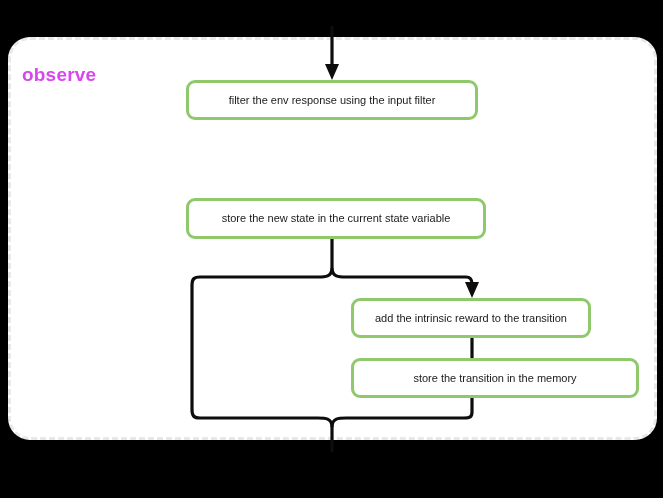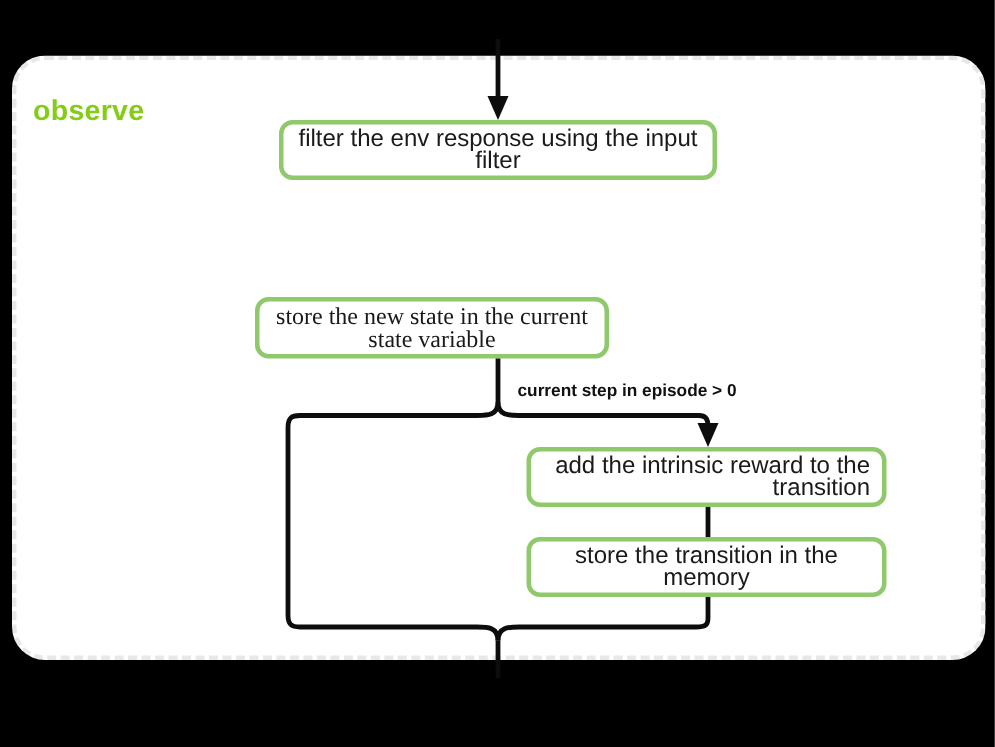--- a/index.html
+++ b/index.html
@@ -35,47 +35,47 @@
     border: 3px dashed #e8e8e8;
     border-radius: 22px;
   }
 
   .group-title {
     position: absolute;
     left: 22px;
     top: 64px;
     font-size: 19px;
     font-weight: bold;
-    color: #84cc16;
+    color: #d946ef;
     letter-spacing: 0.2px;
     white-space: nowrap;
   }
 
   
   .node {
     position: absolute;
     box-sizing: border-box;
     background: #ffffff;
     border: 3px solid #8fc96c;
     border-radius: 9px;
     display: flex;
     align-items: center;
     justify-content: center;
     text-align: center;
     color: #1a1a1a;
-    font-size: 16px;
+    font-size: 11px;
     line-height: 15px;
     padding: 1px 8px;
   }
 
   #node-filter        { left: 186px; top: 80px;  width: 292px; height: 40px; }
   #node-create        { left: 186px; top: 134px; width: 292px; height: 45px; }
-  #node-store-state   { left: 170px; top: 198px; width: 236px; height: 41px; font-family: Liberation Serif, serif; }
+  #node-store-state   { left: 186px; top: 198px; width: 300px; height: 41px; }
   #node-intrinsic     { left: 351px; top: 298px; width: 240px; height: 40px; text-align: right; }
-  #node-store-trans   { left: 351px; top: 358px; width: 240px; height: 40px; }
+  #node-store-trans   { left: 351px; top: 358px; width: 288px; height: 40px; }
 
   
   .edge-label {
     position: absolute;
     left: 345px;
     top: 255px;
     font-size: 11.5px;
     font-weight: bold;
     color: #111111;
     white-space: nowrap;
@@ -110,21 +110,20 @@
 
   <div class="node" id="node-filter">filter the env response using the input filter</div>
 
 
   <div class="node" id="node-store-state">store the new state in the current state variable</div>
 
   <div class="node" id="node-intrinsic">add the intrinsic reward to the transition</div>
 
   <div class="node" id="node-store-trans">store the transition in the memory</div>
 
-  <div class="edge-label">current step in episode &gt; 0</div>
 
   <svg id="connectors" viewBox="0 0 663 498">
 
     <path class="conn" d="M 332,26 L 332,68"></path>
     <polygon class="arrowhead" points="332,80 325,64 339,64"></polygon>
 
     <path class="conn" d="M 332,239 L 332,268"></path>
 
     <path class="conn" d="M 332,268 C 332,277 325,277 318,277 L 200,277 C 194,277 192,279 192,285
              L 192,410 C 192,416 194,418 200,418 L 318,418 C 325,418 332,418 332,427"></path>

